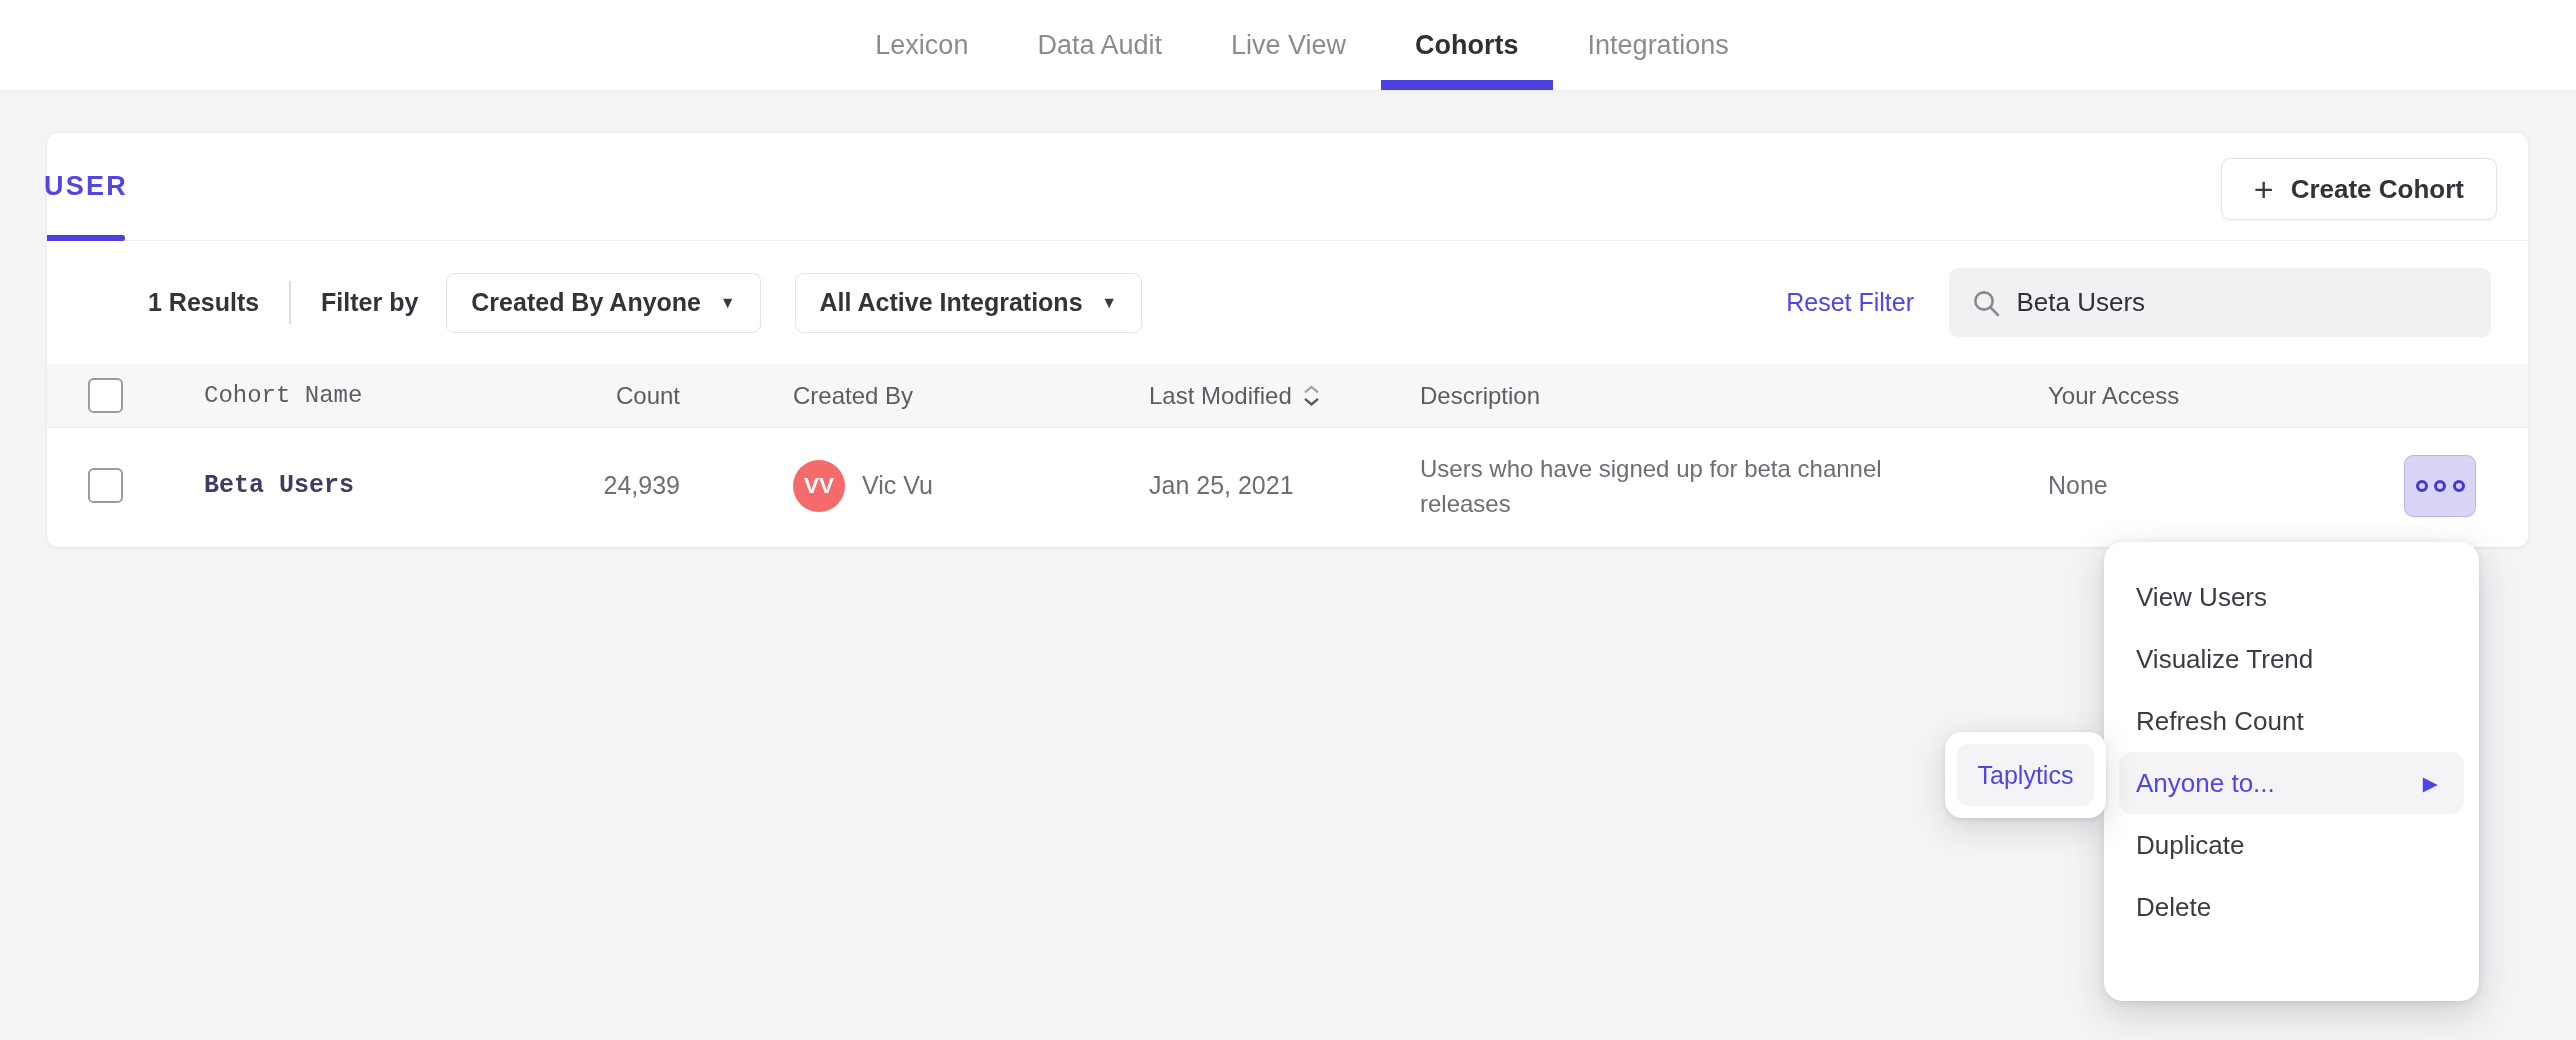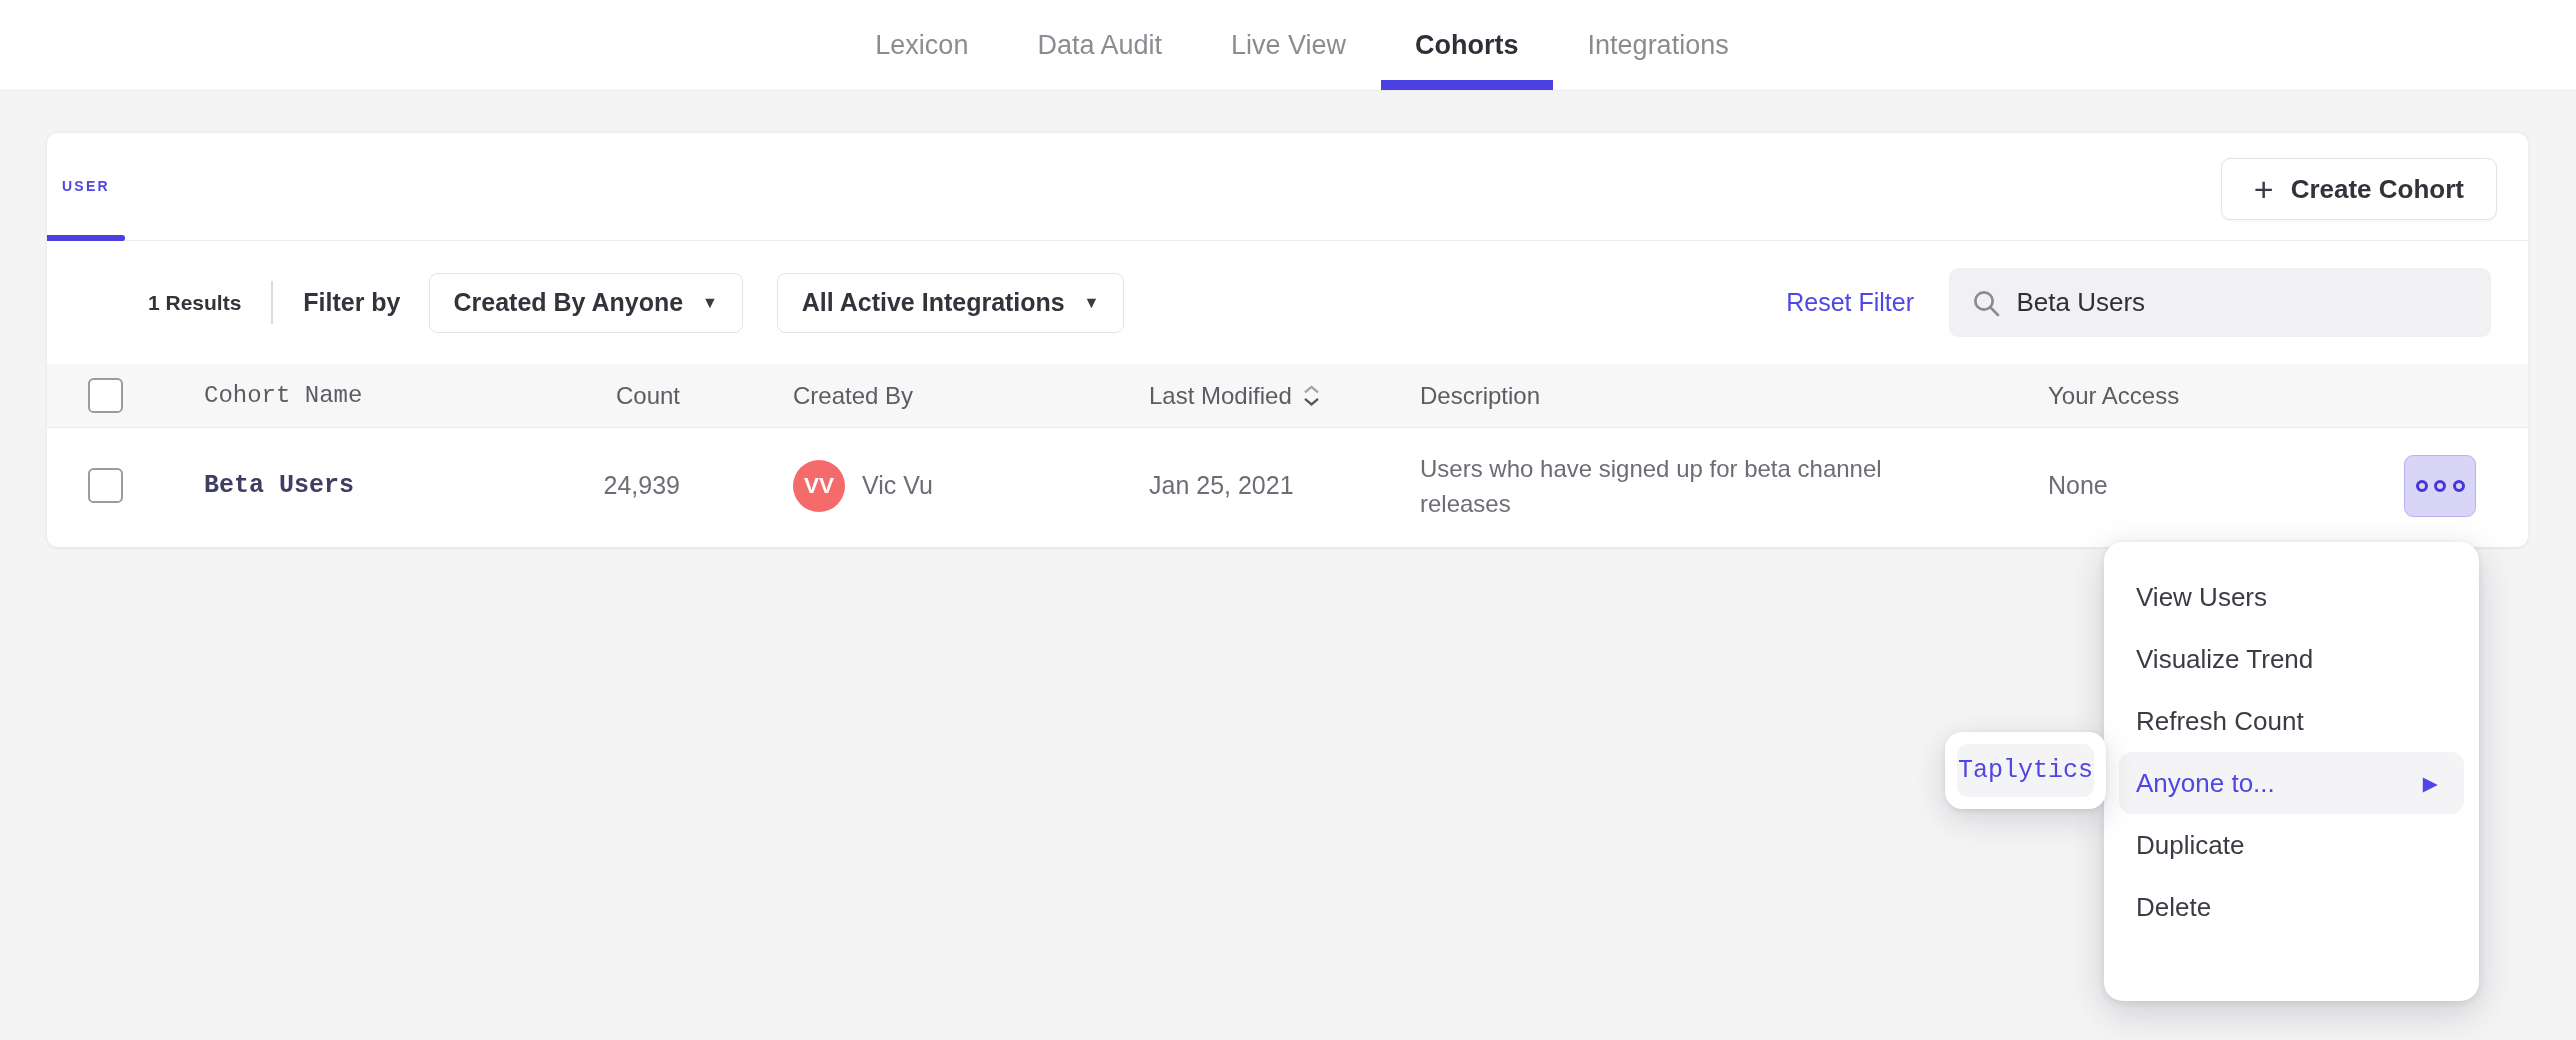--- a/index.html
+++ b/index.html
@@ -35,41 +35,41 @@
     position:absolute; left:47px; top:133px; width:2481px; height:414px;
     background:var(--card-bg); border-radius:11.2px;
     box-shadow:0 0.9px 3.7px rgba(30,30,40,.08);
   }
   .card-tabs{
     position:relative; height:108px; border-bottom:1.9px solid #ececee;
   }
   .user-tab{
     position:absolute; left:0; top:0; height:106px; width:78px;
     display:flex; align-items:center; justify-content:center;
-    font-size:14px; font-weight:700; letter-spacing:2.3px;
+    font-size:27px; font-weight:700; letter-spacing:2.3px;
     color:var(--accent-text); cursor:pointer;
   }
   .user-tab::after{
     content:""; position:absolute; left:0; bottom:-1.9px; width:78px; height:5.6px;
     background:var(--accent); border-radius:0 2.8px 2.8px 0;
   }
   .create-btn{
     position:absolute; right:31px; top:25px; height:62px; padding:0 32px;
     display:flex; align-items:center; gap:17px;
     background:#fff; border:1.9px solid #e3e3e6; border-radius:9.3px;
     font-size:26px; font-weight:700; color:#33333b; cursor:pointer;
     box-shadow:0 0.9px 1.9px rgba(30,30,40,.05);
   }
   .plus{font-size:34px; font-weight:400; color:#3a3a42; line-height:1;}
   
   .filter-row{
     height:123px; display:flex; align-items:center;
     padding:0 37px 0 101px;
   }
-  .results{font-size:21px; font-weight:700; color:#33333b;}
+  .results{font-size:25px; font-weight:700; color:#33333b;}
   .vdiv{width:1.9px; height:43px; background:#dcdce0; margin:0 30px;}
   .filter-by{font-size:25px; font-weight:700; color:#33333b; margin-right:28px;}
   .dropdown{
     height:60px; padding:0 24px; margin-right:34px;
     display:flex; align-items:center; gap:18.7px;
     background:#fff; border:1.9px solid #e3e3e6; border-radius:8.4px;
     font-size:25px; font-weight:700; color:#33333b; cursor:pointer;
   }
   .caret{font-size:16px; color:#3a3a42;}
   .spacer{flex:1;}
@@ -125,25 +125,24 @@
     display:flex; flex-direction:column; z-index:20;
   }
   .menu-item{
     height:62px; margin:0 15px; padding:0 17px; border-radius:13px;
     display:flex; align-items:center; font-size:26px; color:#3b3b45; cursor:pointer;
   }
   .menu-item.highlight{background:var(--pill-bg); color:var(--accent-text);}
   .submenu-arrow{margin-left:auto; font-size:19.6px; color:var(--accent-text); padding-right:9.3px;}
   
   .submenu{
-    position:absolute; left:1945px; top:732px; width:161px; height:77px;
+    position:absolute; left:1945px; top:732px; width:161px; height:86px;
     background:#fff; border-radius:17px; padding:12px;
     box-shadow:0 9.3px 32px rgba(40,40,60,.16), 0 1.9px 5.6px rgba(40,40,60,.10);
     z-index:21;
-    font-family:Liberation Mono, monospace;
   }
   .submenu-item{
     width:100%; height:100%; background:var(--pill-bg); border-radius:11.2px;
     display:flex; align-items:center; justify-content:center;
     font-size:25px; color:var(--accent-text); cursor:pointer;
   }
 </style>
 </head>
 <body>
 

